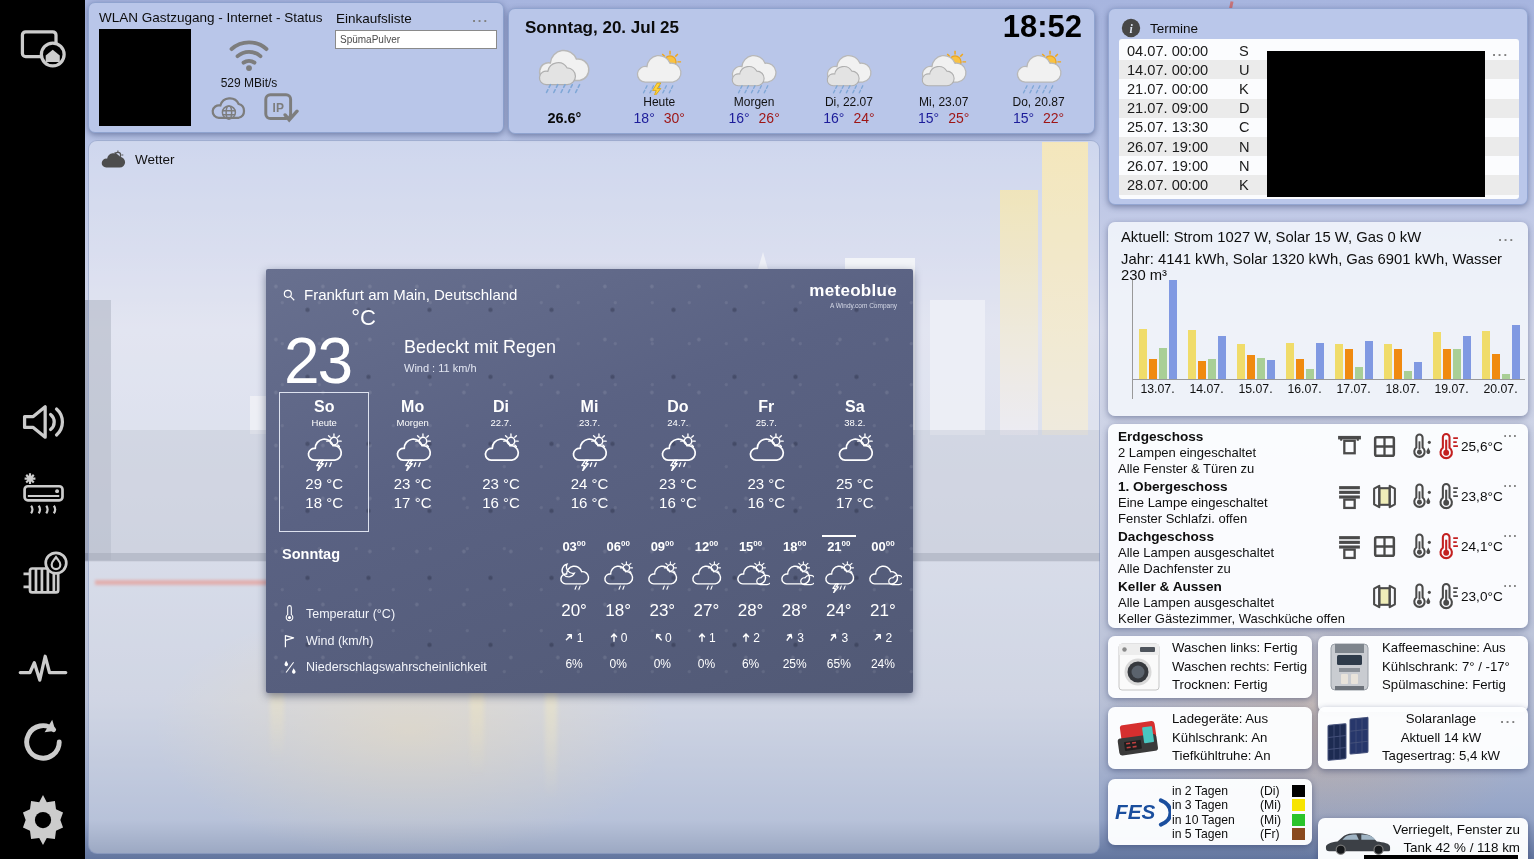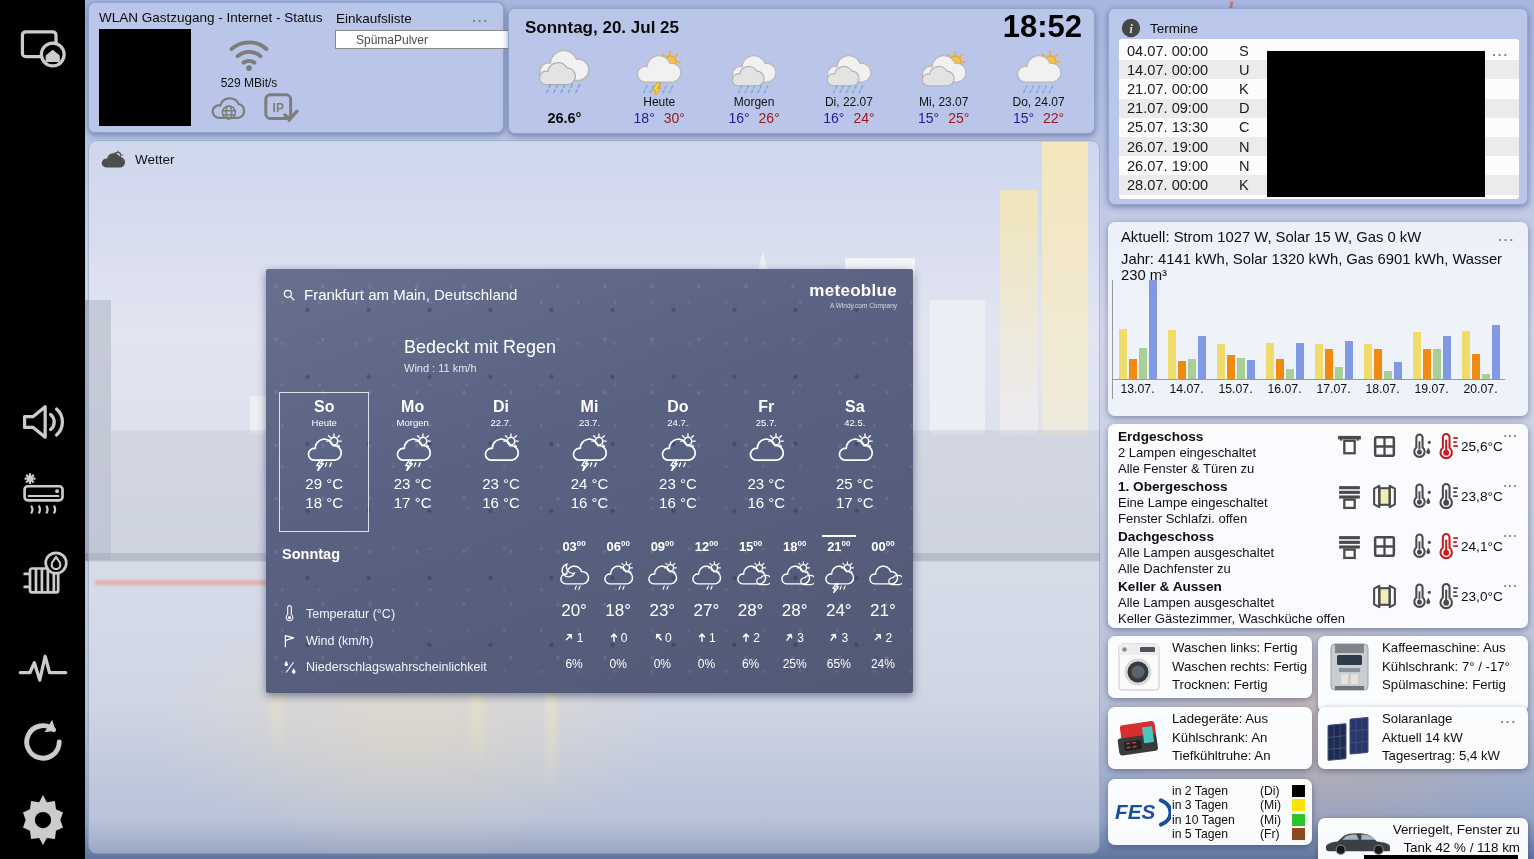--- a/index.html
+++ b/index.html
@@ -24,21 +24,21 @@
   
   .panel-wlan{left:88px;top:2px;width:416px;height:131px;background:#b9c6e9;border:1px solid #8fa3cf;}
   .pw-title{position:absolute;left:10px;top:7px;font-size:13.5px;color:#0c0c0c;}
   .pw-qr{position:absolute;left:10px;top:26px;width:92px;height:97px;background:#000;}
   .pw-wifi{position:absolute;left:138px;top:33px;width:44px;height:37px;}
   .pw-speed{position:absolute;left:102px;top:73px;width:116px;text-align:center;font-size:12px;color:#111;}
   .pw-net{position:absolute;left:119px;top:89px;width:40px;height:32px;}
   .pw-ip{position:absolute;left:173px;top:88px;width:37px;height:34px;}
   .pw-eink{position:absolute;left:247px;top:8px;font-size:13.5px;color:#0c0c0c;}
   .pw-dots{position:absolute;right:14px;top:10px;}
-  .pw-input{position:absolute;left:246px;top:27px;width:152px;height:15px;background:#fff;border:1px solid #8a8a8a;font-size:12px;color:#4c4c4c;padding:1px 20px;font-family:inherit;}
+  .pw-input{position:absolute;left:246px;top:27px;width:152px;height:15px;background:#fff;border:1px solid #8a8a8a;font-size:10px;color:#4c4c4c;padding:1px 4px;font-family:inherit;}
   .pw-wifi svg,.pw-net svg,.pw-ip svg{width:100%;height:100%;}
   
   .panel-clock{left:508px;top:8px;width:587px;height:126px;background:#b9c6e9;border:1px solid #8fa3cf;}
   .cp-date{position:absolute;left:16px;top:9px;font-size:17px;font-weight:bold;color:#0b0b0b;}
   .cp-time{position:absolute;right:12px;top:0px;font-size:31px;font-weight:bold;color:#000;}
   .cp-row{position:absolute;left:8px;top:30px;right:8px;bottom:3px;display:flex;}
   .fc-col{flex:1;display:flex;flex-direction:column;align-items:center;justify-content:flex-end;padding-bottom:2px;}
   .fc-icon{width:60px;height:46px;}
   .fc-icon.big{width:68px;height:52px;}
   .fc-icon svg{width:100%;height:100%;}
@@ -103,42 +103,42 @@
   .t-row:nth-child(even){background:#ebebeb;}
   .t-dt{width:112px;}
   .t-tt{flex:1;}
   .t-redact{position:absolute;left:148px;top:12px;width:218px;height:146px;background:#000;}
   .t-dots{position:absolute;right:10px;top:8px;}
   
   .panel-energy{left:1108px;top:222px;width:420px;height:194px;background:rgba(243,247,252,.85);}
   .e1{position:absolute;left:13px;top:7px;font-size:14.8px;color:#0d0d0d;}
   .e2{position:absolute;left:13px;top:29px;font-size:14.8px;color:#0d0d0d;}
   .e-dots{position:absolute;right:13px;top:10px;}
-  .chart{position:absolute;left:4px;top:58px;width:392px;height:119px;border-left:1.5px solid #999;display:flex;}
+  .chart{position:absolute;left:24px;top:58px;width:392px;height:119px;border-left:1.5px solid #999;display:flex;}
   .cgroup{flex:1;display:flex;flex-direction:column;}
   .cbars{flex:1;display:flex;align-items:flex-end;justify-content:center;gap:2px;border-bottom:1.5px solid #999;padding:0 2px;}
   .cbar{width:8px;}
   .cxlab{height:17px;font-size:12.3px;text-align:center;padding-top:2px;color:#111;}
   
   .panel-floors{left:1108px;top:424px;width:420px;height:204px;background:rgba(252,253,255,.96);padding-top:3px;}
   .f-row{position:relative;height:50px;padding:2px 8px 0 10px;box-sizing:border-box;}
   .f-name{font-size:13.6px;font-weight:bold;color:#0d0d0d;line-height:16px;}
   .f-l{font-size:13px;color:#101010;line-height:15.5px;}
   .f-i{position:absolute;width:27px;height:27px;top:6px;cursor:pointer;}
   .f-i svg{width:100%;height:100%;}
   .i1{left:228px;} .i2{left:263px;} .i3{left:299px;} .i4{left:325px;color:#4a4a4a;}
   .i4.hot{color:#c32020;}
   .f-temp{position:absolute;left:353px;top:12px;font-size:13.6px;color:#0c0c0c;}
   .f-dots{position:absolute;right:10px;top:1px;font-size:12px;letter-spacing:1.5px;}
   
   .card{position:absolute;background:rgba(253,254,255,.97);border-radius:7px;box-shadow:0 2px 6px rgba(30,45,90,.45);z-index:20;cursor:pointer;}
   .c-wash{left:1108px;top:636px;width:204px;height:62px;}
   .c-coffee{left:1318px;top:636px;width:210px;height:76px;}
   .c-charge{left:1108px;top:707px;width:204px;height:62px;}
-  .c-solar{left:1318px;top:707px;width:210px;height:62px;}
+  .c-solar{left:1318px;top:707px;width:210px;height:62px;text-align:center;}
   .c-fes{left:1108px;top:779px;width:204px;height:66px;}
   .c-car{left:1318px;top:779px;width:210px;height:66px;margin-top:39px;}
   .a-img{position:absolute;left:5px;top:5px;width:52px;height:52px;}
   .a-img svg{width:100%;height:100%;}
   .a-lines{position:absolute;left:64px;top:3px;}
   .a-line{font-size:13.2px;line-height:18.5px;color:#0d0d0d;}
   .s-dots{position:absolute;right:11px;top:7px;}
   .fes-img{position:absolute;left:5px;top:15px;width:58px;height:36px;}
   .fes-img svg{width:100%;height:100%;}
   .w-rows{position:absolute;left:64px;top:5px;width:133px;}
@@ -191,20 +191,23 @@
     <div class="mb">
       <span class="mb-search"><svg viewBox="0 0 24 24">
             <circle cx="10" cy="10" r="6" fill="none" stroke="#fff" stroke-width="2"></circle>
             <path d="M14.5 14.5L21 21" stroke="#fff" stroke-width="2"></path>
           </svg></span>
       <span class="mb-loc">Frankfurt am Main, Deutschland</span>
       <span class="mb-logo">
         <b>meteoblue</b>
         <i>A Windy.com Company</i>
       </span>
+      <span class="mb-temp">
+        <span>23</span><sup>°C</sup>
+      </span>
       <span class="mb-cond">
         <span class="c1">Bedeckt mit Regen</span>
         <span class="c2">Wind : 11 km/h</span>
       </span>
       <div class="mb-days">
   <div class="mb-day sel">
     <div class="d-name">So</div>
     <div class="d-sub">Heute</div>
     <div class="d-icon"><svg viewBox="0 0 48 42">
                 <circle cx="35" cy="9" r="4.2" fill="none" stroke="#fff" stroke-width="1.7"></circle>
@@ -298,21 +301,21 @@
                   <path d="M35 1v2.6M41 3l-1.8 1.8M43 9h-2.6M41 15l-1.8-1.8M29 3l1.8 1.8M27 9h2.6"></path>
                 </g>
                 <path d="M36 30H13a6.5 6.5 0 1 1 1.4-12.9A10 10 0 0 1 34 14a8 8 0 0 1 2 16z" fill="none" stroke="#fff" stroke-width="1.9" stroke-linejoin="round"></path>
               </svg></div>
     <div class="d-max">23 °C</div>
     <div class="d-min">16 °C</div>
   </div>
 
   <div class="mb-day">
     <div class="d-name">Sa</div>
-    <div class="d-sub">42.5.</div>
+    <div class="d-sub">38.2.</div>
     <div class="d-icon"><svg viewBox="0 0 48 42">
                 <circle cx="35" cy="9" r="4.2" fill="none" stroke="#fff" stroke-width="1.7"></circle>
                 <g stroke="#fff" stroke-width="1.5" stroke-linecap="round">
                   <path d="M35 1v2.6M41 3l-1.8 1.8M43 9h-2.6M41 15l-1.8-1.8M29 3l1.8 1.8M27 9h2.6"></path>
                 </g>
                 <path d="M36 30H13a6.5 6.5 0 1 1 1.4-12.9A10 10 0 0 1 34 14a8 8 0 0 1 2 16z" fill="none" stroke="#fff" stroke-width="1.9" stroke-linejoin="round"></path>
               </svg></div>
     <div class="d-max">25 °C</div>
     <div class="d-min">17 °C</div>
   </div>
@@ -659,21 +662,21 @@
     <div class="fc-icon"><svg viewBox="0 0 62 50">
                 <g stroke="#f2a71b" stroke-width="1.6">
                   <path d="M43 2v4M51.5 5.5l-2.8 2.8M55 14h-4M51.5 22.5l-2.8-2.8M34.5 5.5l2.8 2.8"></path>
                 </g>
                 <circle cx="43" cy="14" r="6.5" fill="#f9c243" stroke="#eda41c" stroke-width="1.4"></circle>
                 <path d="M46 36H16a8.5 8.5 0 1 1 1.9-16.8A13 13 0 0 1 43 15.5A9.5 9.5 0 0 1 46 36z" fill="#f1f1f1" stroke="#b8b8b8" stroke-width="1.4"></path>
                 <g stroke="#7fa7d6" stroke-width="1.5" stroke-dasharray="3 2.5" stroke-linecap="round">
                   <path d="M18 40l-4 8M25 40l-4 8M32 40l-4 8M39 40l-4 8M46 40l-4 8"></path>
                 </g>
               </svg></div>
-    <div class="fc-label">Do, 24.07</div>
+    <div class="fc-label">Do, 20.87</div>
     <div class="fc-temps">
       <span class="mn">15°</span>
               <span class="mx">22°</span>
     </div>
   </div>
 </div>
     </div>
   </section>
 
   <section class="panel panel-termine">

